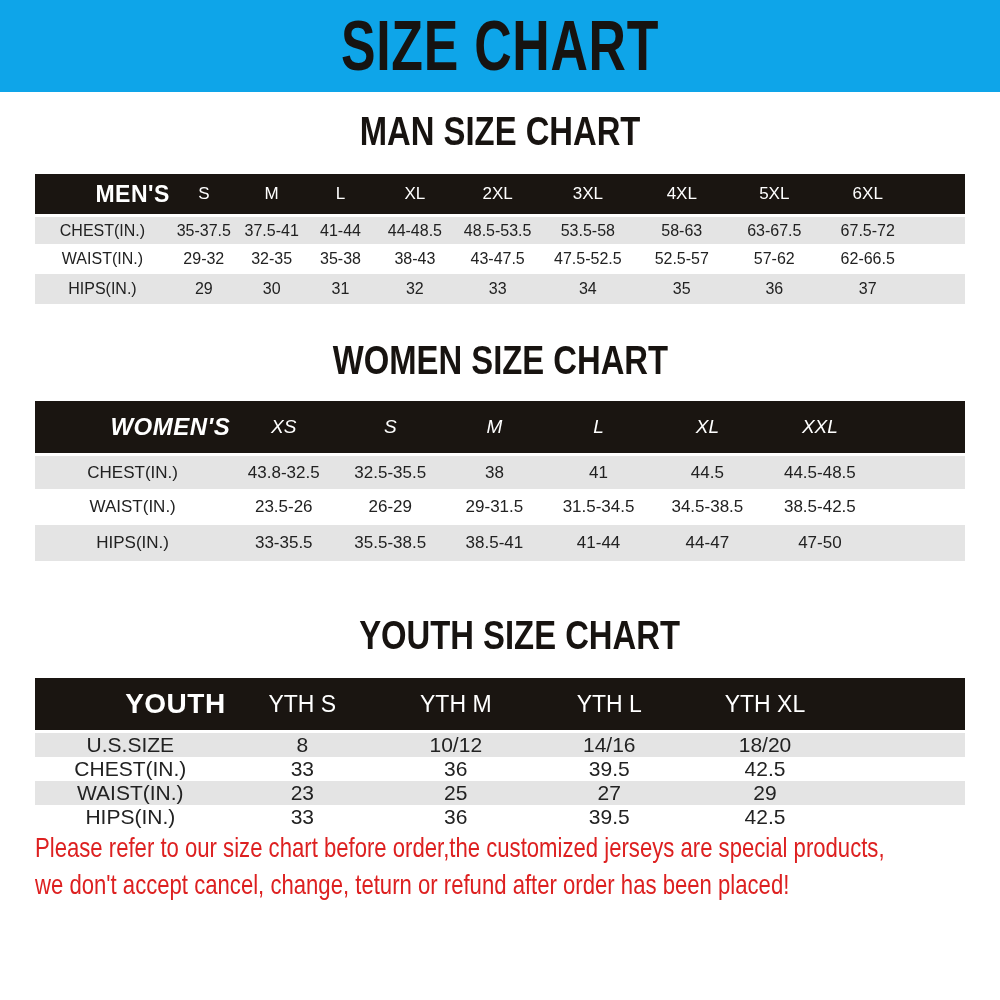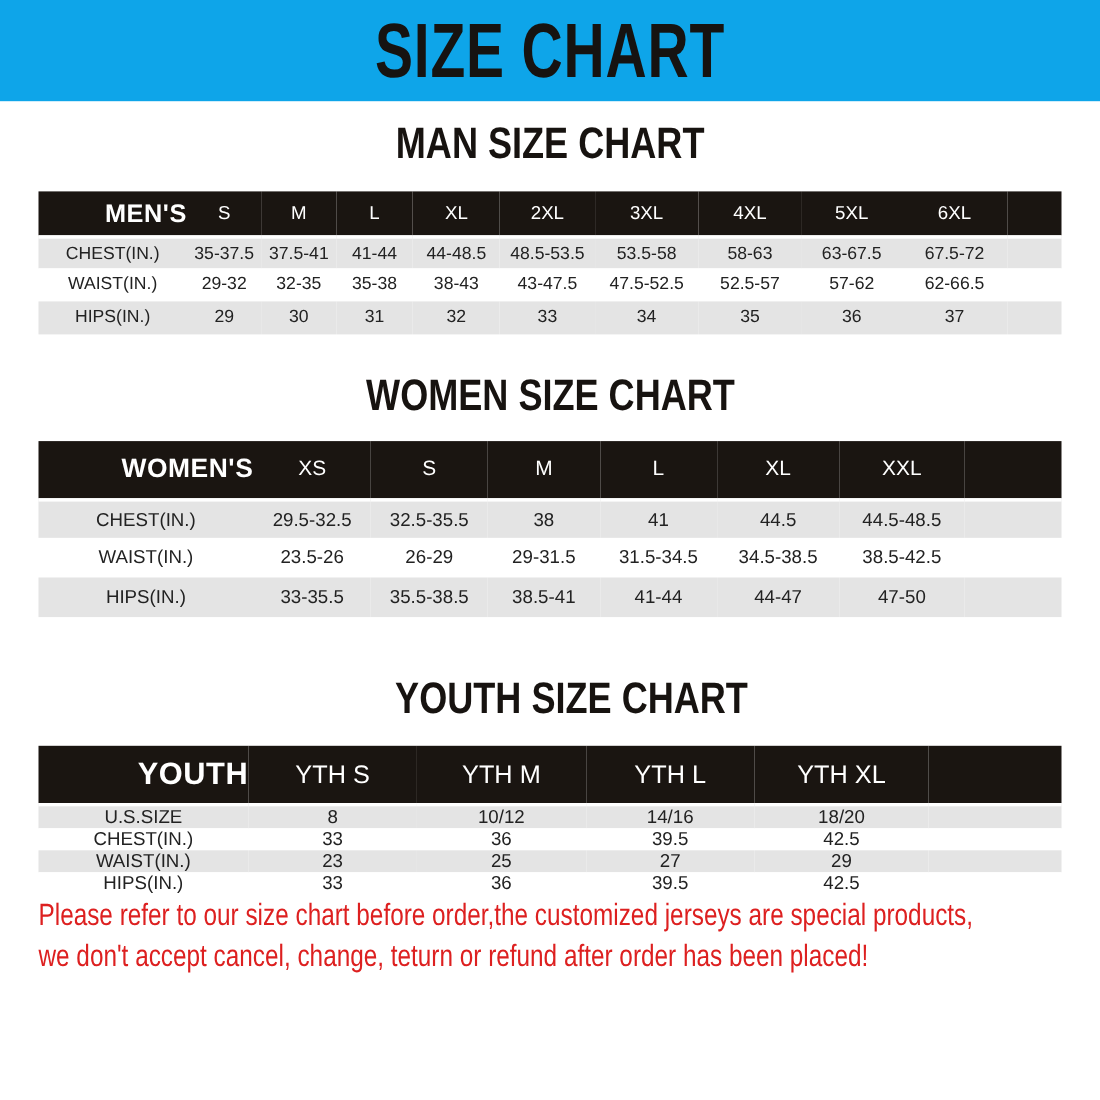--- a/index.html
+++ b/index.html
@@ -30,28 +30,28 @@
   tr.g td { background:#E4E4E4; }
   tr.w td { background:#ffffff; }
   tbody td { color:#222222; }
 
   .tbl-men   { margin-top:20px; }
   .tbl-men thead td { height:40px; font-size:17px; }
   .tbl-men thead td.hl { font-size:23px; }
   .tbl-men tbody td { height:30px; font-size:16px; }
 
   .tbl-women { margin-top:18px; }
-  .tbl-women thead td { height:52px; font-size:19px; }
+  .tbl-women thead td { height:52px; font-size:19px;font-style:italic; }
   .tbl-women thead td.hl { font-size:24px; }
   .tbl-women tbody td { height:36px; font-size:17px; }
 
   .tbl-youth { margin-top:20px; }
   .tbl-youth thead td { height:52px; font-size:23px; }
   .tbl-youth thead td.hl { font-size:28px; }
-  .tbl-youth tbody td { height:20px; font-size:17px; }
+  .tbl-youth tbody td { height:20px; font-size:21px; }
 
   
   .disclaimer { padding-left:35px; color:#DD2020; }
   .disclaimer .line { display:block; font-size:28px; line-height:37px; white-space:nowrap;
                       transform:scaleX(0.79); transform-origin:left center; }
 </style>
 </head>
 <body>
 
 <div class="banner">
@@ -157,21 +157,21 @@
       <td>M</td>
       <td>L</td>
       <td>XL</td>
       <td>XXL</td>
       <td></td>
     </tr>
   </thead>
   <tbody>
     <tr class="g">
       <td>CHEST(IN.)</td>
-      <td>29.5-32.5</td>
+      <td>43.8-32.5</td>
       <td>32.5-35.5</td>
       <td>38</td>
       <td>41</td>
       <td>44.5</td>
       <td>44.5-48.5</td>
       <td></td>
     </tr>
     <tr class="w">
       <td>WAIST(IN.)</td>
       <td>23.5-26</td>

